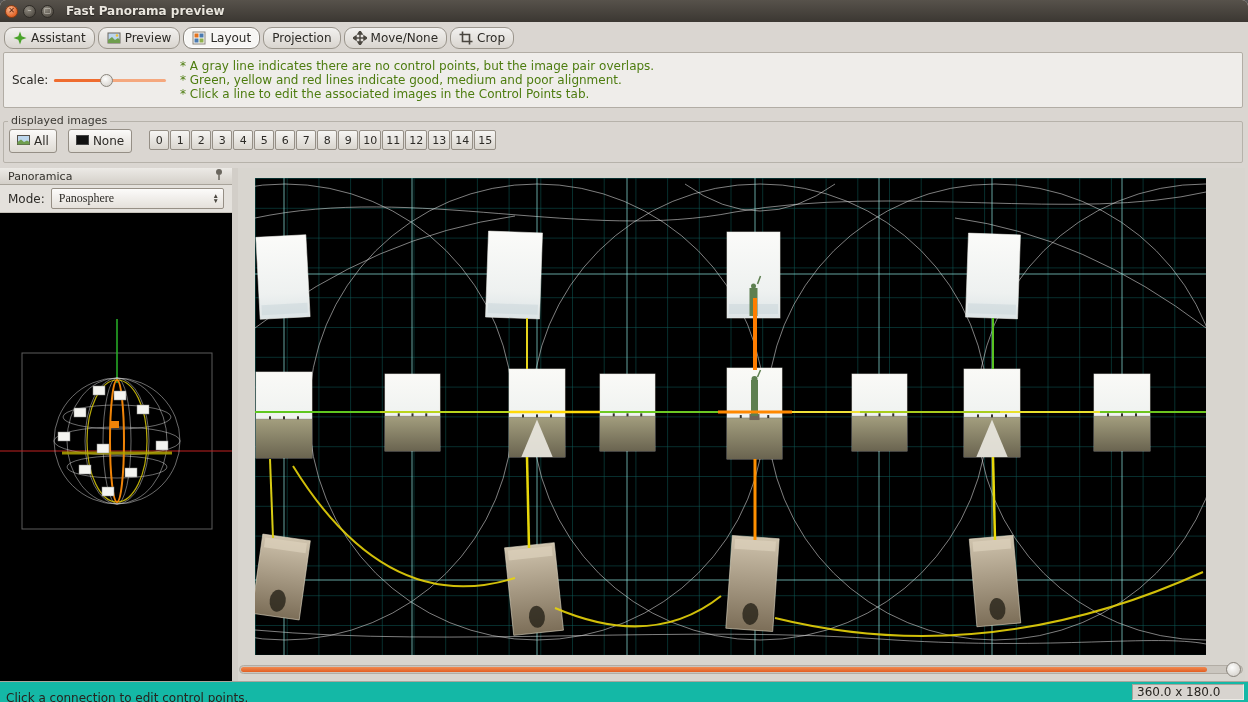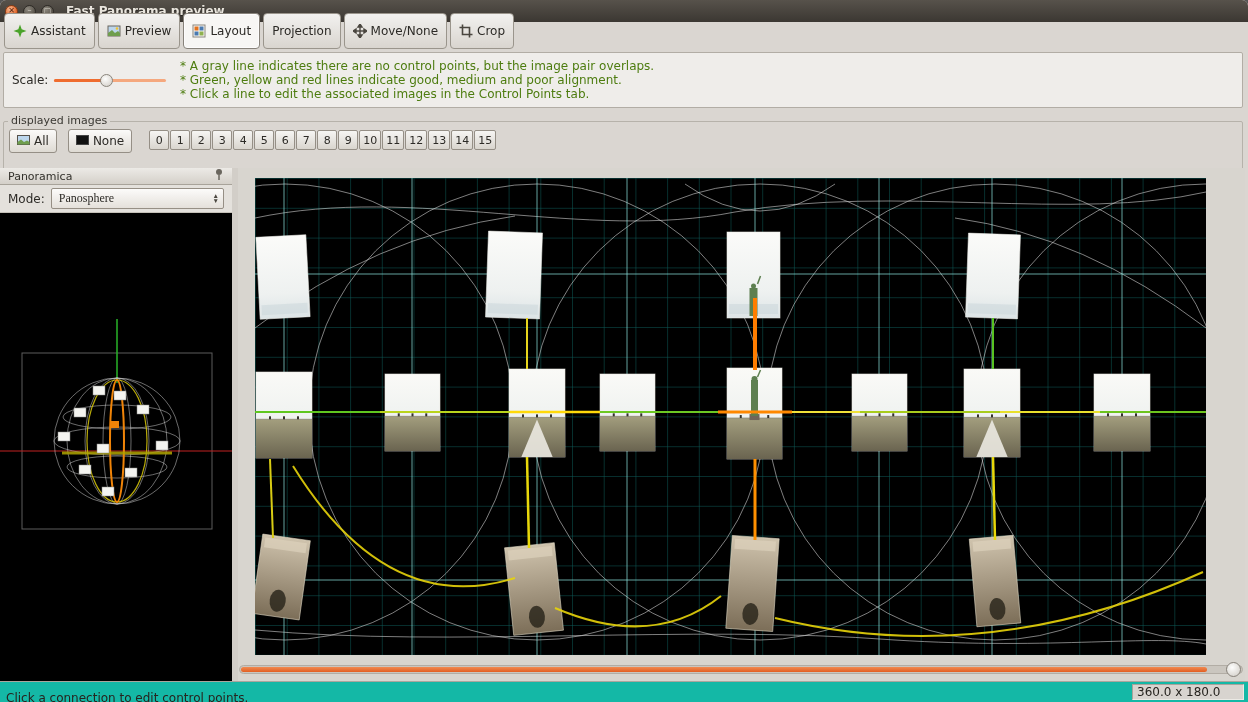--- a/index.html
+++ b/index.html
@@ -12,39 +12,39 @@
     background:linear-gradient(#57524b,#3b3732);border-radius:5px 5px 0 0;
     display:flex;align-items:center;}
   .wbtn{width:13px;height:13px;border-radius:50%;margin-left:5px;
     display:flex;align-items:center;justify-content:center;font-size:8px;line-height:1;box-sizing:border-box;}
   .wbtn.close{background:radial-gradient(circle at 35% 30%,#f8b890,#e2662a 70%);border:1px solid #8e3c12;color:#5a2410;}
   .wbtn.min,.wbtn.max{background:radial-gradient(circle at 35% 30%,#8e897f,#544f47 75%);border:1px solid #2e2b26;color:#cfcbc2;}
   .wtitle{color:#e9e5dd;font-weight:bold;margin-left:12px;text-shadow:0 1px 1px rgba(0,0,0,.5);}
 
   
   .tabbar{position:absolute;top:24px;left:4px;height:25px;display:flex;gap:3px;align-items:flex-end;}
-  .tab{display:flex;align-items:center;gap:4px;height:36px;padding:0 8px;box-sizing:border-box;
-    border:1px solid #9a958c;border-radius:4px;background:linear-gradient(#f2f1ef,#d9d5cf);cursor:default;white-space:nowrap;}
+  .tab{display:flex;align-items:center;gap:4px;height:22px;padding:0 8px;box-sizing:border-box;
+    border:1px solid #9a958c;border-radius:9px;background:linear-gradient(#f2f1ef,#d9d5cf);cursor:default;white-space:nowrap;}
   .tab.sel{background:#f7f6f4;border-color:#87827a;box-shadow:inset 0 0 0 1px rgba(255,255,255,.7);}
   .ticon{display:flex;}
   .ticon svg{display:block;}
 
   
   .infobox{position:absolute;left:3px;top:52px;width:1240px;height:56px;box-sizing:border-box;
     border:1px solid #b2ada5;background:#efedea;border-radius:2px;display:flex;align-items:center;}
   .scalerow{display:flex;align-items:center;width:168px;padding-left:8px;flex:none;}
   .slider{position:relative;width:112px;height:13px;margin-left:6px;}
   .slider .track{position:absolute;top:5px;left:0;right:0;height:3px;background:#f5a87e;border-radius:2px;}
   .slider .fill{position:absolute;top:5px;left:0;width:52px;height:3px;background:#ef6c2f;border-radius:2px 0 0 2px;}
   .slider .handle{position:absolute;top:0;left:46px;width:13px;height:13px;border-radius:50%;box-sizing:border-box;
     background:radial-gradient(circle at 40% 35%,#fdfdfc,#cfcbc4);border:1px solid #8a857c;}
   .notes{line-height:14px;color:#4d7c0f;}
 
   
-  .groupbox{position:absolute;left:3px;top:121px;width:1240px;height:58px;box-sizing:border-box;
+  .groupbox{position:absolute;left:3px;top:121px;width:1240px;height:42px;box-sizing:border-box;
     border:1px solid #b6b2aa;border-radius:2px;}
   .gb-label{position:absolute;top:-8px;left:4px;background:#dad6d1;padding:0 3px;font-size:11px;color:#3a3833;}
   .gb-row{position:absolute;top:7px;left:5px;display:flex;align-items:flex-start;gap:11px;}
   .btn{display:flex;align-items:center;gap:4px;height:24px;padding:0 7px;box-sizing:border-box;
     border:1px solid #958f86;border-radius:3px;background:linear-gradient(#fbfaf9,#dedad3);
     font-size:12px;font-family:inherit;color:#2c2a26;}
   .toggles{display:flex;gap:1px;margin-left:6px;margin-top:1px;}
   .num-toggle{min-width:20px;height:20px;padding:0 3px;box-sizing:border-box;border:1px solid #958f86;border-radius:2px;
     background:linear-gradient(#f6f5f3,#d9d5ce);font-size:11px;font-family:inherit;color:#2c2a26;}
 

